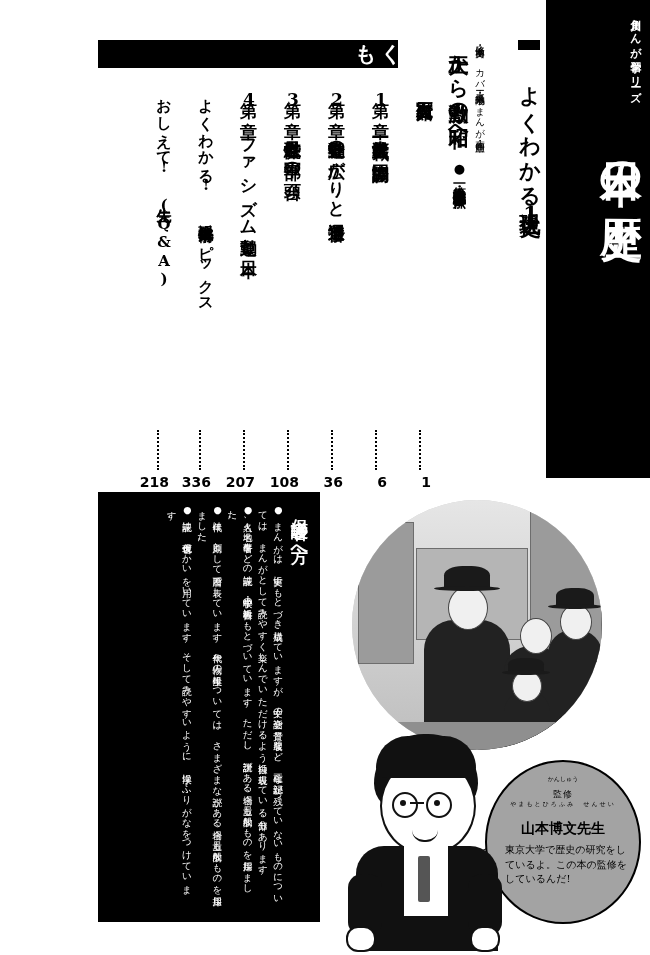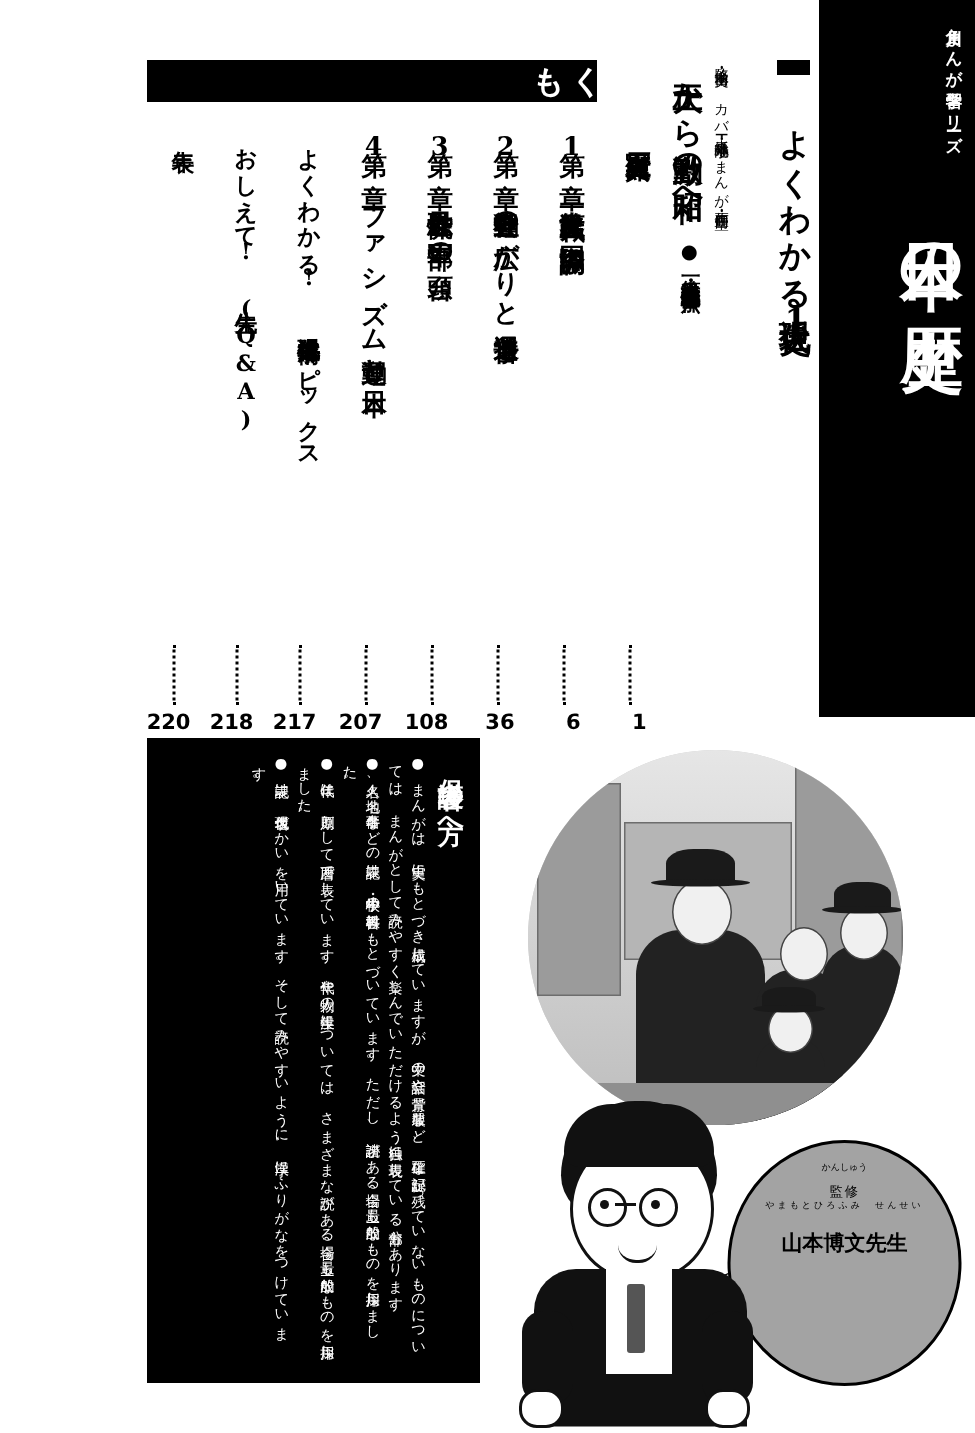--- a/index.html
+++ b/index.html
@@ -500,34 +500,29 @@
 
     <div class="toc-entry" style="right:176px;">
       <div class="toc-label">第4章　ファシズム運動と日本</div>
       <div class="toc-dots"></div>
       <div class="toc-page">207</div>
     </div>
 
     <div class="toc-entry" style="right:220px;">
       <div class="toc-label small">よくわかる! 近現代海外事情トピックス</div>
       <div class="toc-dots"></div>
-      <div class="toc-page">217</div>
+      <div class="toc-page">336</div>
     </div>
 
     <div class="toc-entry" style="right:262px;">
       <div class="toc-label small">おしえて! 先生(Q&amp;A)</div>
       <div class="toc-dots"></div>
       <div class="toc-page">218</div>
     </div>
 
-    <div class="toc-entry" style="right:304px;">
-      <div class="toc-label small">年表</div>
-      <div class="toc-dots"></div>
-      <div class="toc-page">220</div>
-    </div>
 
   </div>
 
   <div class="guardian">
     <div class="guardian-title">保護者の方へ</div>
     <div class="guardian-body">
       <p>●まんがは、史実にもとづき構成していますが、文中の会話や背景、服装など、正確な記録が残っていないものについては、まんがとして読みやすく楽しんでいただけるよう独自に表現している部分もあります。</p>
       <p>●人名、地名、事件名などの表記は、小・中学校の教科書にもとづいています。ただし、諸説がある場合、最も一般的なものを採用しました。</p>
       <p>●年代は、原則として西暦で表しています。年代や人物の生没年については、さまざまな説がある場合、最も一般的なものを採用しました。</p>
       <p>●表記は、現代仮名づかいを用いています。そして読みやすいように、漢字にふりがなをつけています。</p>
@@ -564,20 +559,21 @@
     </div>
 
     <div class="bubble-tail"></div>
     <div class="bubble-tail-in"></div>
     <div class="bubble">
       <div class="bubble-inner">
         <span class="bubble-kanshu-ruby">かんしゅう</span>
         <span class="bubble-kanshu-label">監修</span>
         <span class="bubble-name-ruby">やまもとひろふみ　せんせい</span>
         <div class="bubble-name">山本博文先生</div>
+        <div class="bubble-text">東京大学で歴史の研究をしているよ。この本の監修をしているんだ!</div>
       </div>
     </div>
 
     <div class="mascot">
       <div class="m-hair"></div>
       <div class="m-face"></div>
       <div class="m-hair-top"></div>
       <div class="m-eye" style="left:52px; top:58px;"></div>
       <div class="m-eye" style="left:86px; top:58px;"></div>
       <div class="m-pupil" style="left:60px; top:66px;"></div>

